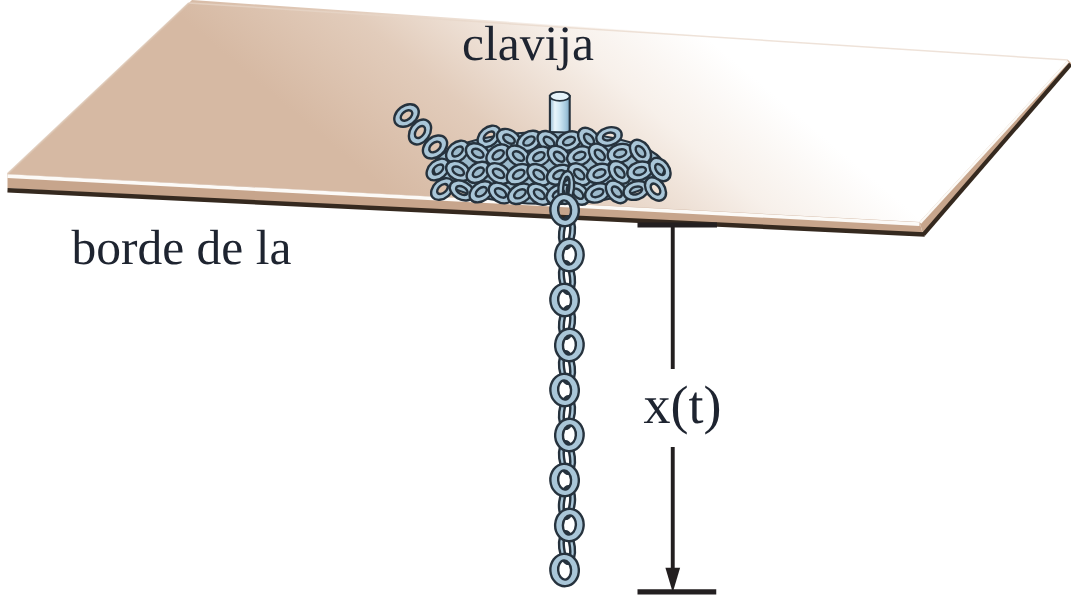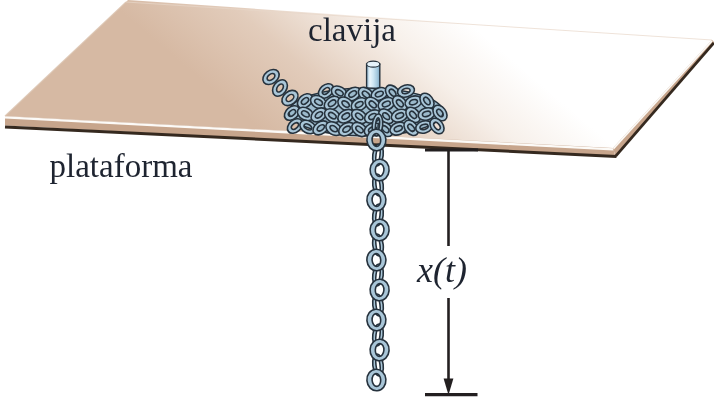--- a/index.html
+++ b/index.html
@@ -23,21 +23,21 @@
   
   [data-name="dimension-top-tick"],
   [data-name="dimension-line-upper"],
   [data-name="dimension-line-lower"],
   [data-name="dimension-bottom-tick"]{stroke:var(--dimension,#231f20);}
   [data-name="dimension-arrowhead"]{fill:var(--dimension,#231f20);stroke:none;}
 
   .label{position:absolute;color:var(--text,#1e2430);}
   .label-peg{left:308px;top:11px;width:130px;text-align:left;font-size:33px;line-height:38px;}
   .label-edge{left:10px;top:141px;width:222px;text-align:center;font-size:33px;line-height:50px;}
-  .label-distance{left:417px;top:250px;width:64px;text-align:left;font-size:36px;line-height:40px;font-style:italic;}
+  .label-distance{left:417px;top:250px;width:64px;text-align:right;font-size:36px;line-height:40px;}
 </style>
 </head>
 <body data-name="figure-chain-platform">
 
 <svg id="scene" width="714" height="408" viewBox="0 0 714 408" data-name="diagram-canvas">
   <defs>
     <linearGradient id="surfGrad" gradientUnits="userSpaceOnUse" x1="430" y1="-10" x2="290" y2="155">
       <stop offset="0" stop-color="#ffffff"></stop>
       <stop offset="0.28" stop-color="#f7f0ea"></stop>
       <stop offset="0.65" stop-color="#e2ccbb"></stop>
@@ -142,16 +142,16 @@
       <path d="M 366.9 320 a 9.5 10.8 0 1 0 19 0 a 9.5 10.8 0 1 0 -19 0 Z M 372.09999999999997 320 a 4.3 6.4 0 1 0 8.6 0 a 4.3 6.4 0 1 0 -8.6 0 Z" fill-rule="evenodd" class="chain-link" data-name="chain-link" transform="rotate(-4 376.4 320)"></path>
       <path d="M 372.8 365 a 5.2 11 0 1 0 10.4 0 a 5.2 11 0 1 0 -10.4 0 Z M 376 365 a 2 7.2 0 1 0 4 0 a 2 7.2 0 1 0 -4 0 Z" fill-rule="evenodd" class="chain-link" data-name="chain-link" transform="rotate(-7 378 365)"></path>
       <path d="M 370.1 350 a 9.5 10.8 0 1 0 19 0 a 9.5 10.8 0 1 0 -19 0 Z M 375.3 350 a 4.3 6.4 0 1 0 8.6 0 a 4.3 6.4 0 1 0 -8.6 0 Z" fill-rule="evenodd" class="chain-link" data-name="chain-link" transform="rotate(4 379.6 350)"></path>
       <path d="M 366.9 380 a 9.5 10.8 0 1 0 19 0 a 9.5 10.8 0 1 0 -19 0 Z M 372.09999999999997 380 a 4.3 6.4 0 1 0 8.6 0 a 4.3 6.4 0 1 0 -8.6 0 Z" fill-rule="evenodd" class="chain-link" data-name="chain-link" transform="rotate(-4 376.4 380)"></path>
     </g>
 </svg>
 
 <div class="label label-peg" data-name="peg-label">clavija</div>
 
 <div class="label label-edge" data-name="platform-edge-label">
-  <div data-name="platform-edge-label-line2">plataforma</div>
+  <div data-name="platform-edge-label-line1">borde de la</div>
 </div>
 
 <div class="label label-distance" data-name="distance-label">x(t)</div>
 
 </body></html>

